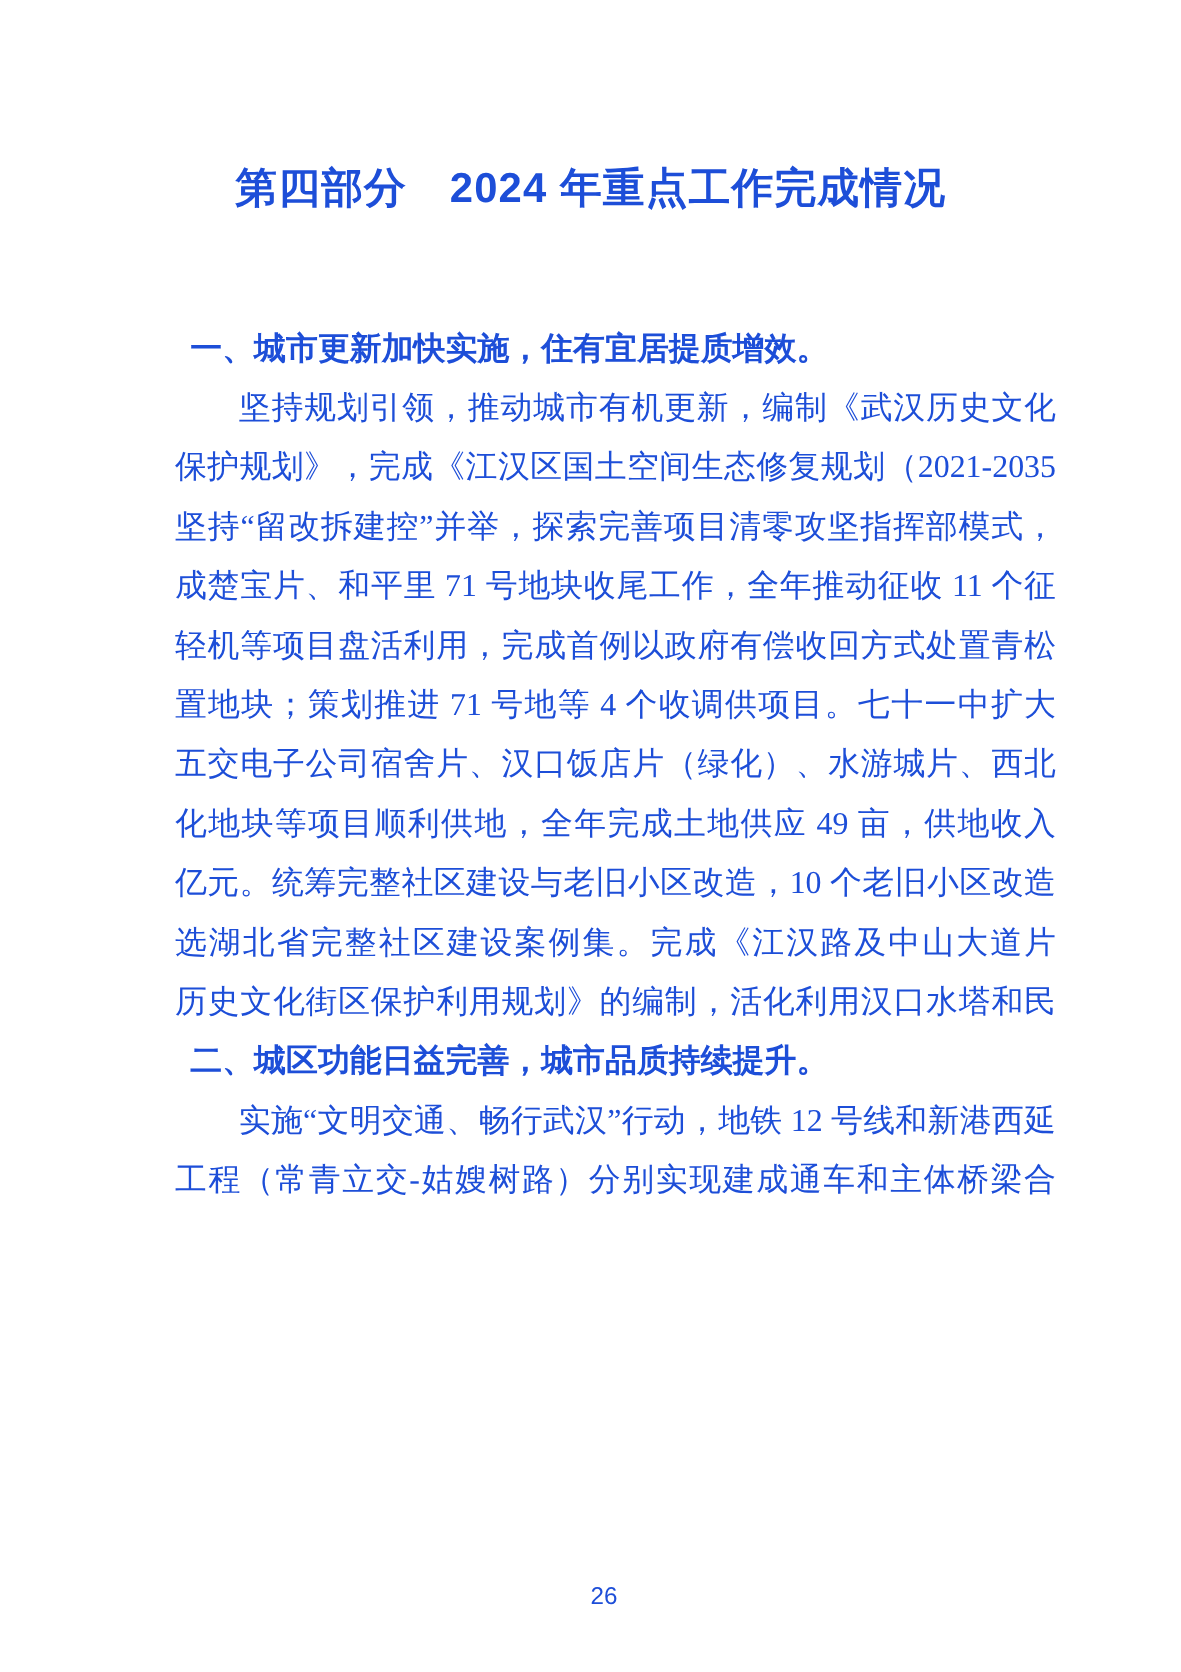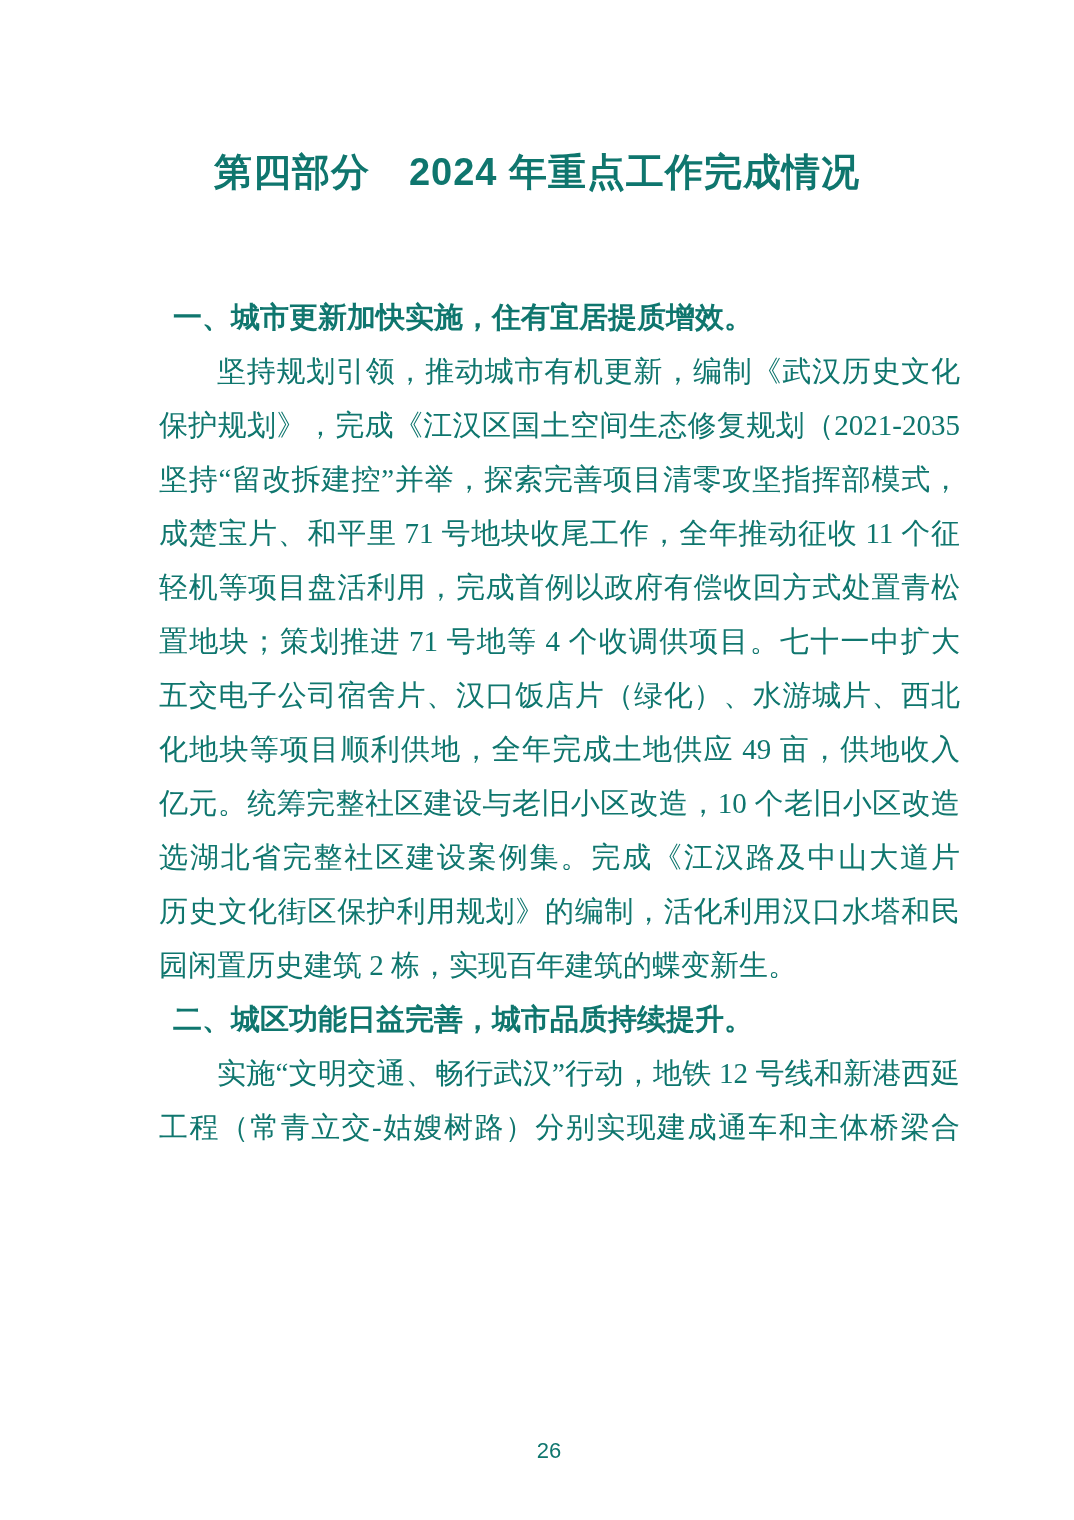--- a/index.html
+++ b/index.html
@@ -6,21 +6,21 @@
     margin: 0;
     padding: 0;
     background: #ffffff;
   }
   .page {
     position: relative;
     width: 1074px;
     height: 1520px;
     background: #ffffff;
     overflow: hidden;
-    color: #0f766e;
+    color: #1d4ed8;
     font-family: "Liberation Serif", "DejaVu Serif", serif;
   }
   .doc-title {
     position: absolute;
     top: 148px;
     left: 0;
     width: 1074px;
     text-align: center;
     font-family: "Liberation Sans", "DejaVu Sans", sans-serif;
     font-weight: bold;
@@ -88,21 +88,20 @@
           <div class="body-line">保护规划》，完成《江汉区国土空间生态修复规划（2021-2035 年）》。</div>
           <div class="body-line">坚持“留改拆建控”并举，探索完善项目清零攻坚指挥部模式，完</div>
           <div class="body-line">成楚宝片、和平里 71 号地块收尾工作，全年推动征收 11 个征收项</div>
           <div class="body-line">轻机等项目盘活利用，完成首例以政府有偿收回方式处置青松路闲</div>
           <div class="body-line">置地块；策划推进 71 号地等 4 个收调供项目。七十一中扩大片、市</div>
           <div class="body-line">五交电子公司宿舍片、汉口饭店片（绿化）、水游城片、西北路绿</div>
           <div class="body-line">化地块等项目顺利供地，全年完成土地供应 49 亩，供地收入 15.28</div>
           <div class="body-line">亿元。统筹完整社区建设与老旧小区改造，10 个老旧小区改造全面</div>
           <div class="body-line">选湖北省完整社区建设案例集。完成《江汉路及中山大道片（江汉）</div>
           <div class="body-line">历史文化街区保护利用规划》的编制，活化利用汉口水塔和民众乐</div>
-          <div class="body-line para-last">园闲置历史建筑 2 栋，实现百年建筑的蝶变新生。</div>
         </div>
     </div>
 
     <div>
       <div class="section-heading">二、城区功能日益完善，城市品质持续提升。</div>
       <div class="paragraph">
           <div class="body-line first-line">实施“文明交通、畅行武汉”行动，地铁 12 号线和新港西延线</div>
           <div class="body-line">工程（常青立交-姑嫂树路）分别实现建成通车和主体桥梁合龙。开</div>
         </div>
     </div>

